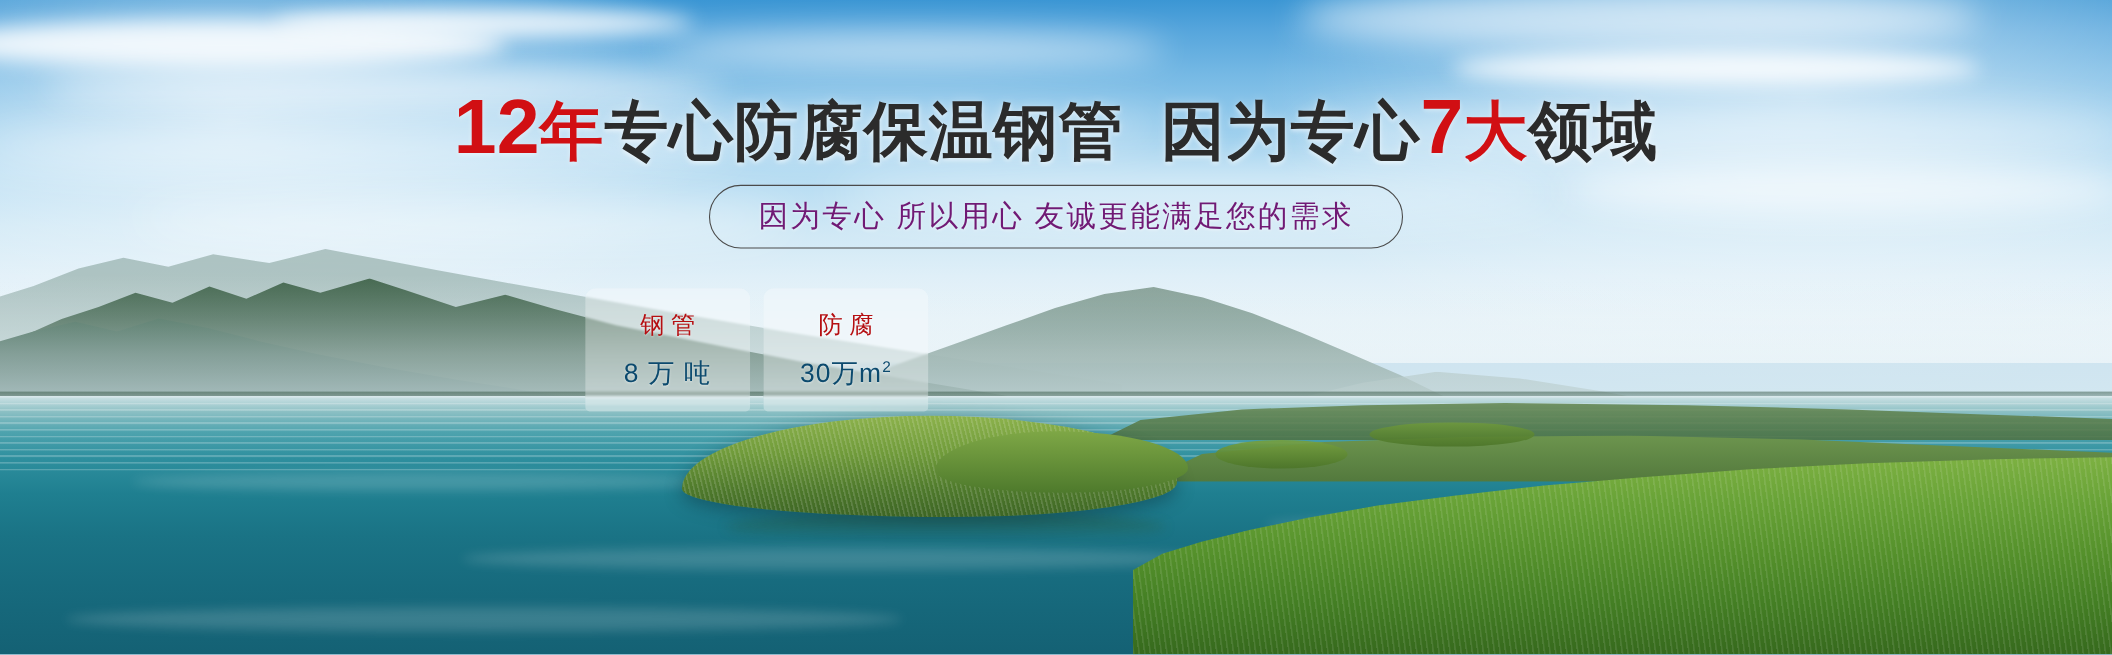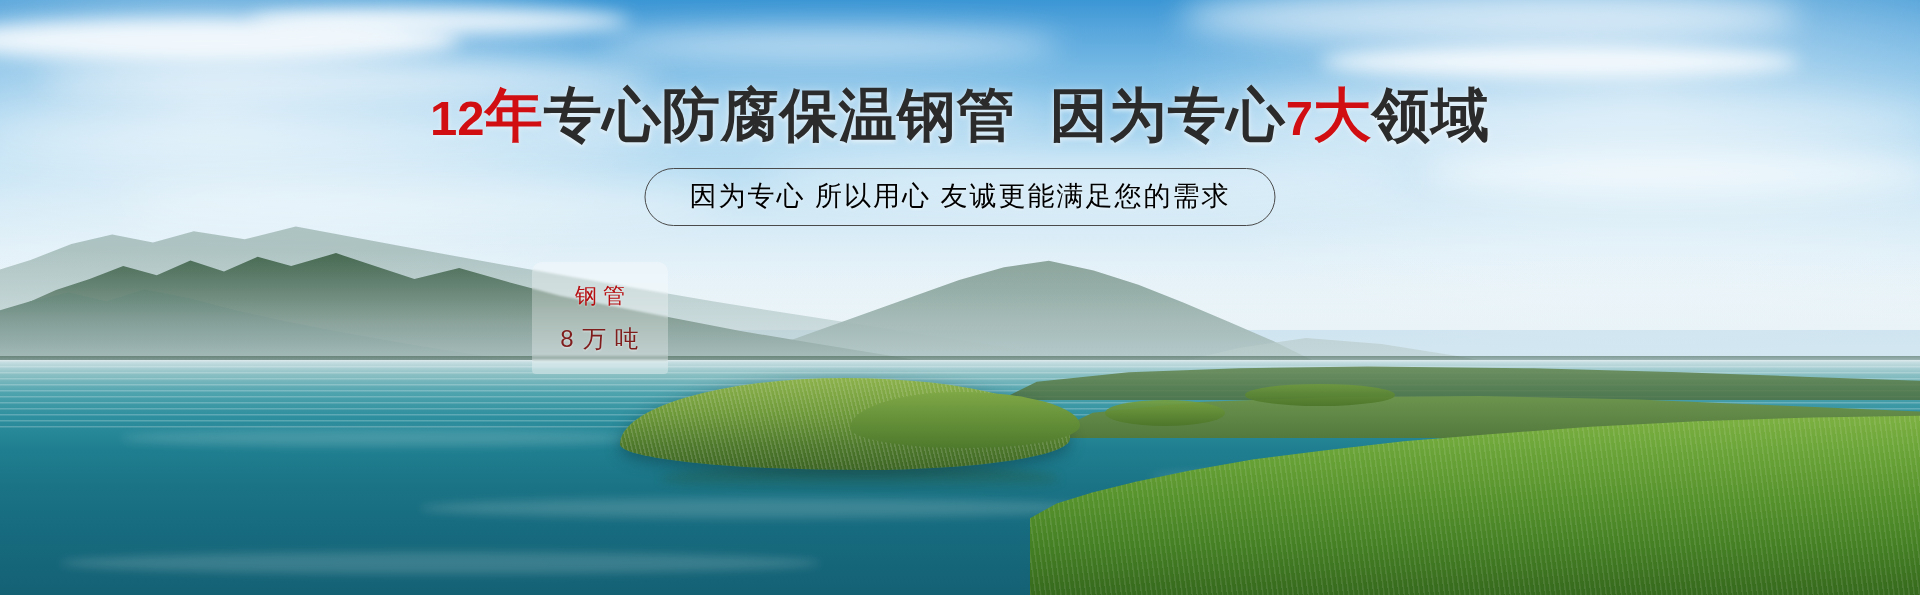--- a/index.html
+++ b/index.html
@@ -217,76 +217,76 @@
     font-weight:bold;
     letter-spacing:1px;
     line-height:62px;
     color:#2b2b2b;
     text-shadow:
       0 2px 4px rgba(255,255,255,.55),
       0 0 10px rgba(255,255,255,.30);
   }
   .headline .num {
     color:#d10f13;
-    font-size:49px;
+    font-size:70px;
     letter-spacing:0;
     text-shadow:0 2px 5px rgba(255,255,255,.45);
   }
   .headline .red {
     color:#d10f13;
     text-shadow:0 2px 5px rgba(255,255,255,.45);
   }
   .headline .gap { display:inline-block; width:34px; }
 
   
   .pill {
     position:absolute;
     left:50%;
     transform:translateX(-50%);
     top:168px;
     padding:9px 44px 11px;
     border:1.5px solid #4a4a4a;
     border-radius:30px;
     font-size:27px;
     letter-spacing:2px;
-    color:#000000;
+    color:#701a75;
     white-space:nowrap;
     text-shadow:0 1px 3px rgba(255,255,255,.6);
   }
 
   
   .cards {
     position:absolute;
     left:532px; top:262px;
     display:flex;
     gap:12px;
   }
   .card {
-    width:136px;
+    width:150px;
     height:112px;
     background:rgba(255,255,255,.30);
     border-radius:10px 10px 4px 4px;
     backdrop-filter:blur(1px);
     display:flex;
     flex-direction:column;
     align-items:center;
     justify-content:center;
     gap:12px;
     text-align:right;
   }
   .card .lbl {
     font-size:22px;
     color:#b50f12;
     letter-spacing:6px;
     text-indent:6px;
     text-shadow:0 1px 2px rgba(255,255,255,.5);
   }
   .card .val {
     font-size:24px;
-    color:#7f1d1d;
+    color:#0c4a6e;
     letter-spacing:1px;
     text-shadow:0 1px 2px rgba(255,255,255,.5);
   }
   .card .val sup {
     font-size:14px;
     vertical-align:super;
   }
 </style>
 </head>
 <body>
@@ -344,17 +344,21 @@
 
   <div class="pill">因为专心 所以用心  友诚更能满足您的需求</div>
 
   <div class="cards">
 
     <div class="card">
       <div class="lbl">钢管</div>
       <div class="val"><span>8 万 吨</span></div>
     </div>
 
+    <div class="card">
+      <div class="lbl">防腐</div>
+      <div class="val"><span>30万m</span><sup>2</sup></div>
+    </div>
 
 
   </div>
 
 </div>
 
 </body></html>

